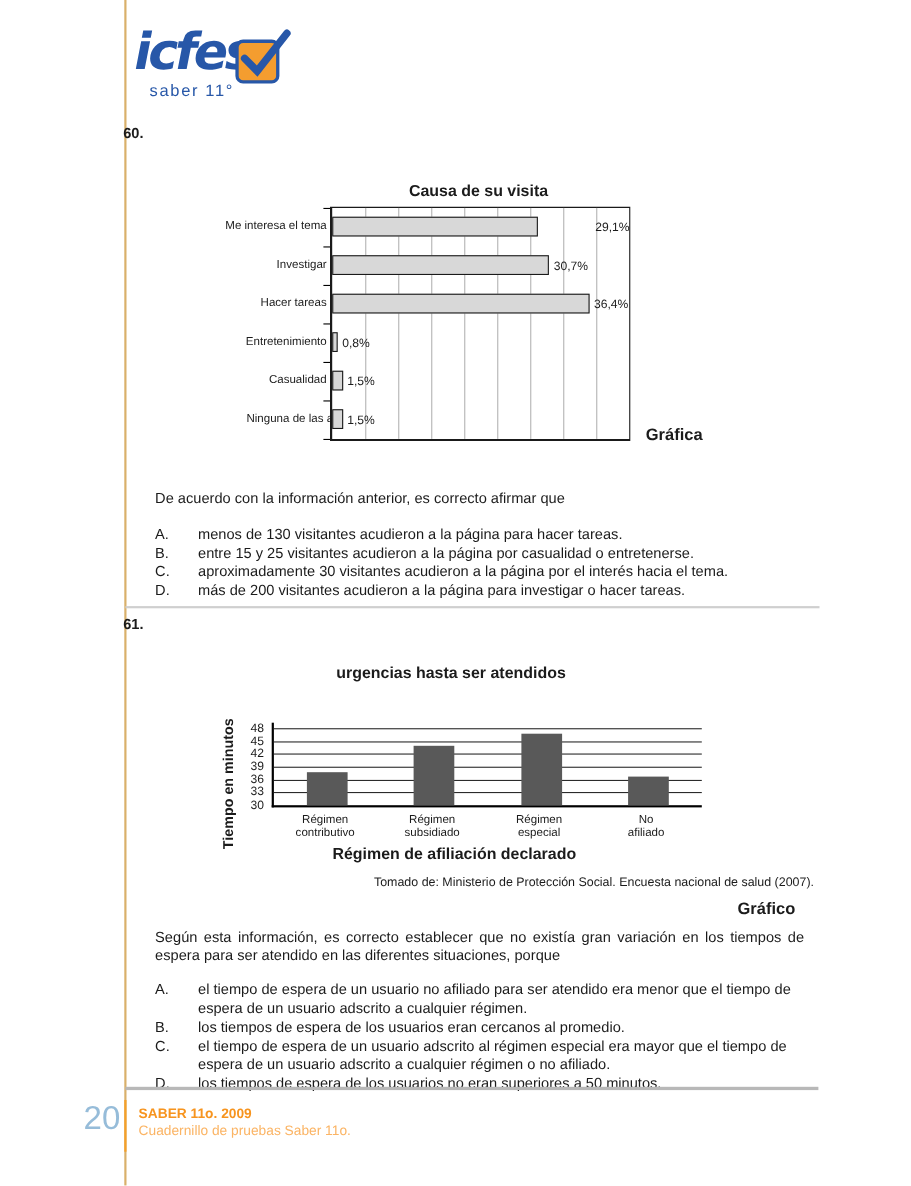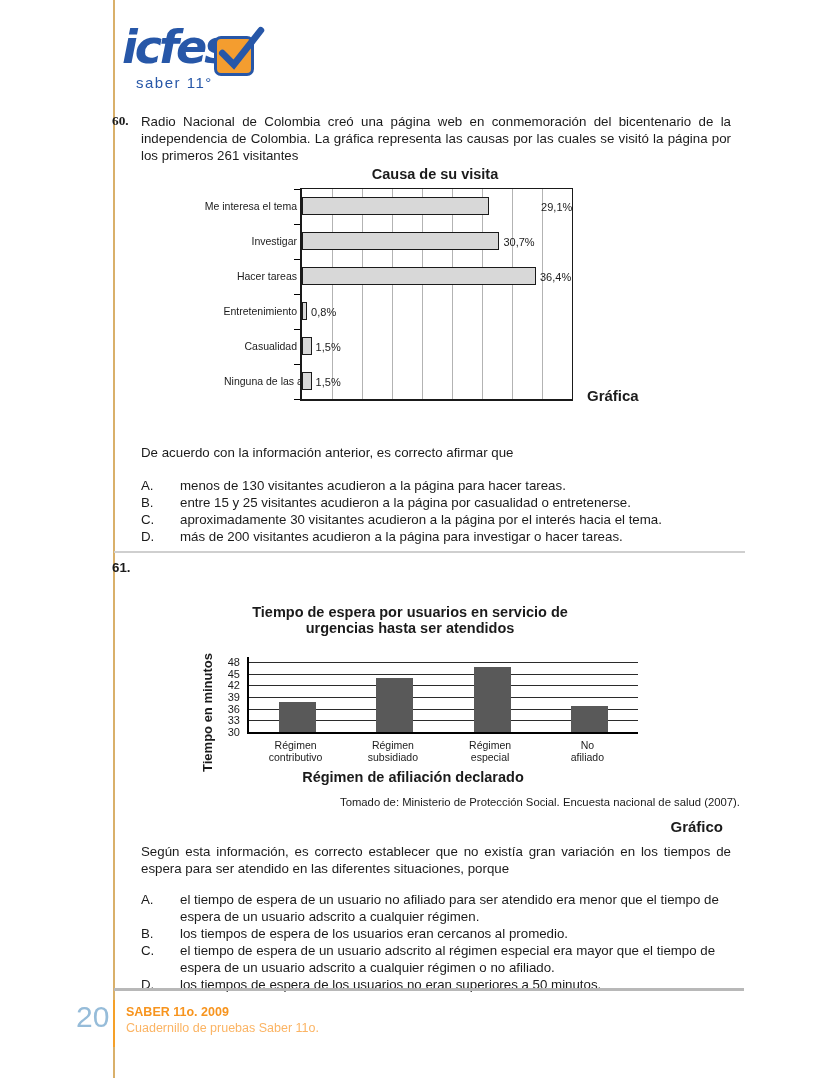--- a/index.html
+++ b/index.html
@@ -84,22 +84,21 @@
   <div id="logo" class="abs">
     <span class="brand">icfes</span>
     <span class="checkbox">
       <svg width="52" height="52" viewBox="0 0 100 100">
         <path d="M18 58 L40 80 L92 14" fill="none" stroke="#2757a8" stroke-width="13" stroke-linecap="round"></path>
       </svg>
     </span>
     <span class="logo-sub">saber 11°</span>
   </div>
 
-  <div class="abs qnum" style="left:112px; top:113px;font-family:Liberation Serif, serif;">60.</div>
-  <div class="abs qtext" style="left:141px; top:113px; width:590px;">Radio Nacional de Colombia creó una página web en conmemoración del bicentenario de la independencia de Colombia. La gráfica representa las causas por las cuales se visitó la página por los primeros 261 visitantes</div>
+  <div class="abs qnum" style="left:112px; top:113px;">60.</div>
 
   <div id="chart1" class="abs">
     <div id="c1title" class="chart-title">Causa de su visita</div>
     <div id="c1cats">
         <div class="c1cat" style="top: 17.5px;">Me interesa el tema</div>
         <div class="c1cat" style="top: 52.5px;">Investigar</div>
         <div class="c1cat" style="top: 87.5px;">Hacer tareas</div>
         <div class="c1cat" style="top: 122.5px;">Entretenimiento</div>
         <div class="c1cat" style="top: 157.5px;">Casualidad</div>
         <div class="c1cat" style="top: 192.5px; padding-left: 44px;">Ninguna de las anteriores</div>
@@ -156,21 +155,20 @@
       <span class="letter">D.</span>
       <span class="otext">más de 200 visitantes acudieron a la página para investigar o hacer tareas.</span>
     </div>
   </div>
 
   <div class="abs divider" style="left:114px; top:551px; width:631px; height:2px;"></div>
 
   <div class="abs qnum" style="left:112px; top:560px;">61.</div>
 
   <div id="c2title" class="abs chart-title">
-    <div>Tiempo de espera por usuarios en servicio de</div>
     <div>urgencias hasta ser atendidos</div>
   </div>
   <div id="c2ylab" class="abs">Tiempo en minutos</div>
   <div id="c2yticks" class="abs">
       <div class="c2yt" style="top: 70px;">30</div>
       <div class="c2yt" style="top: 58.3px;">33</div>
       <div class="c2yt" style="top: 46.7px;">36</div>
       <div class="c2yt" style="top: 35px;">39</div>
       <div class="c2yt" style="top: 23.3px;">42</div>
       <div class="c2yt" style="top: 11.7px;">45</div>

